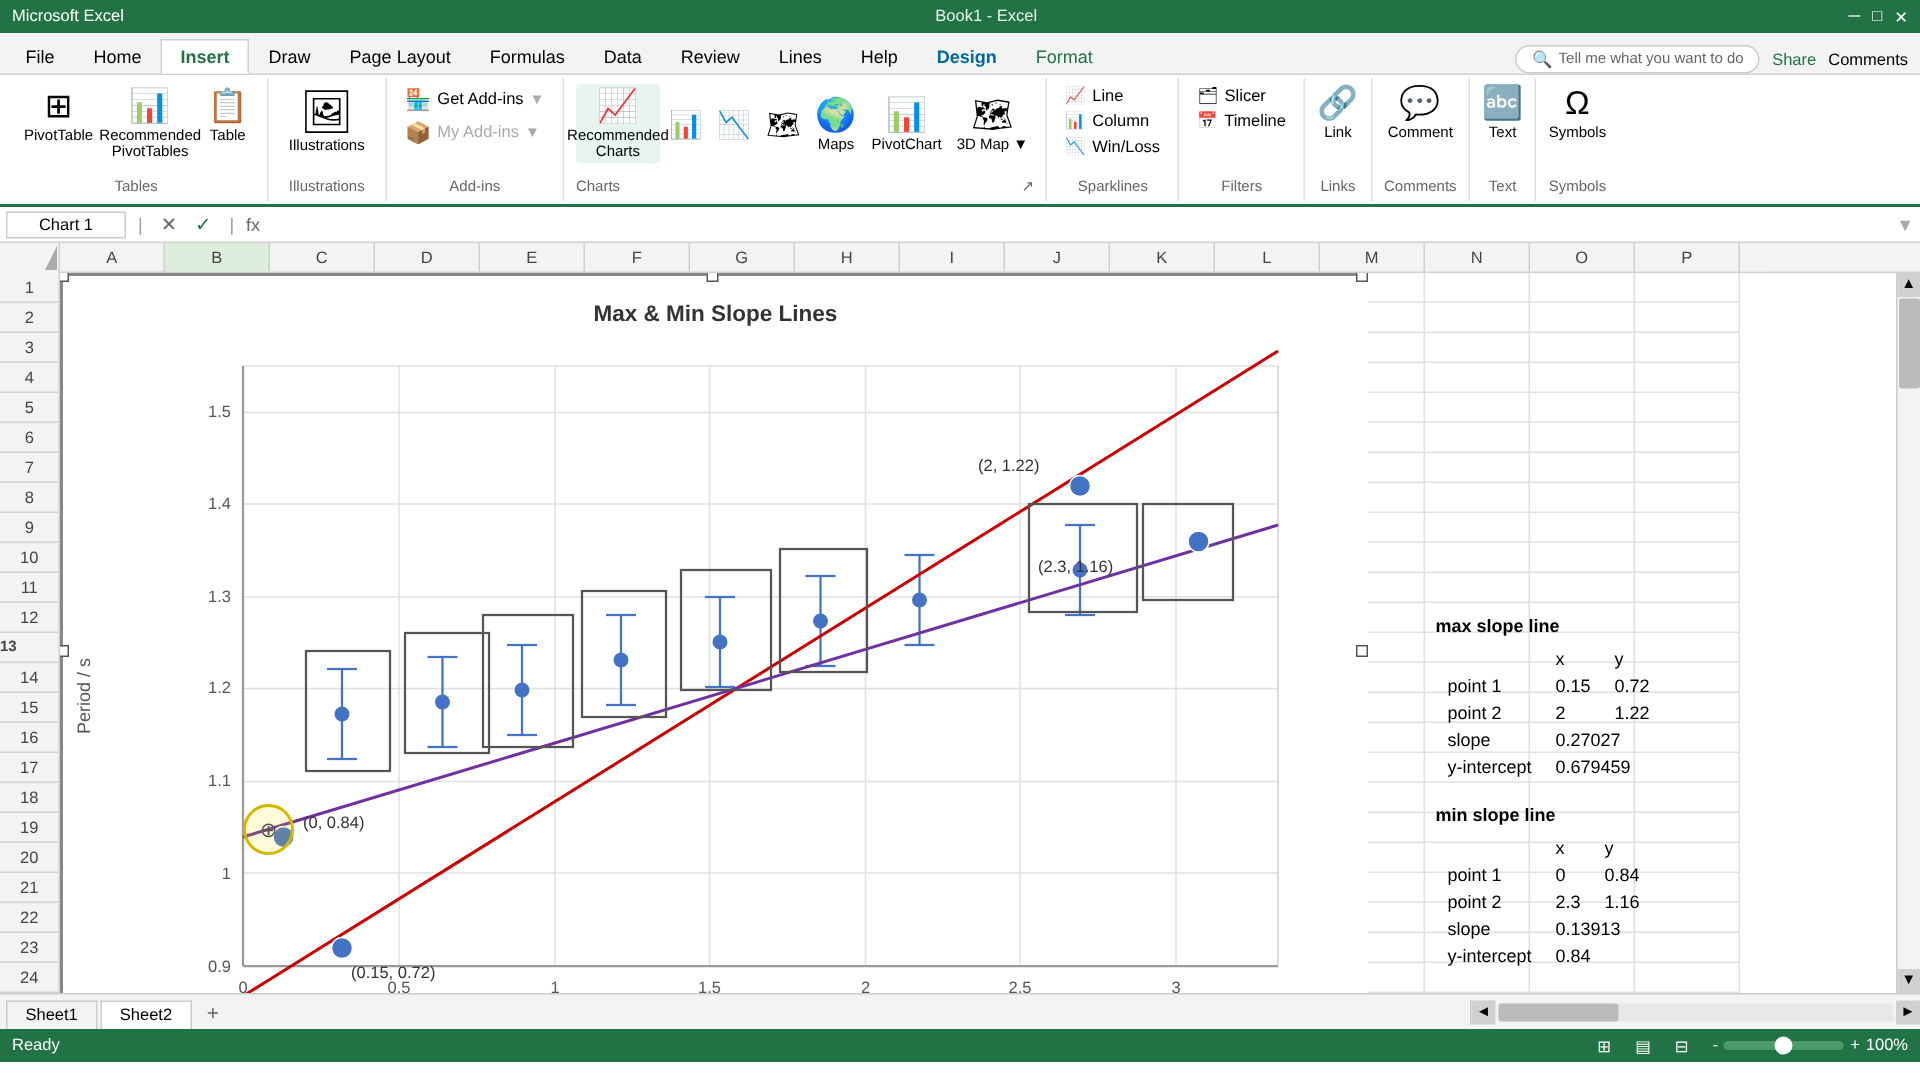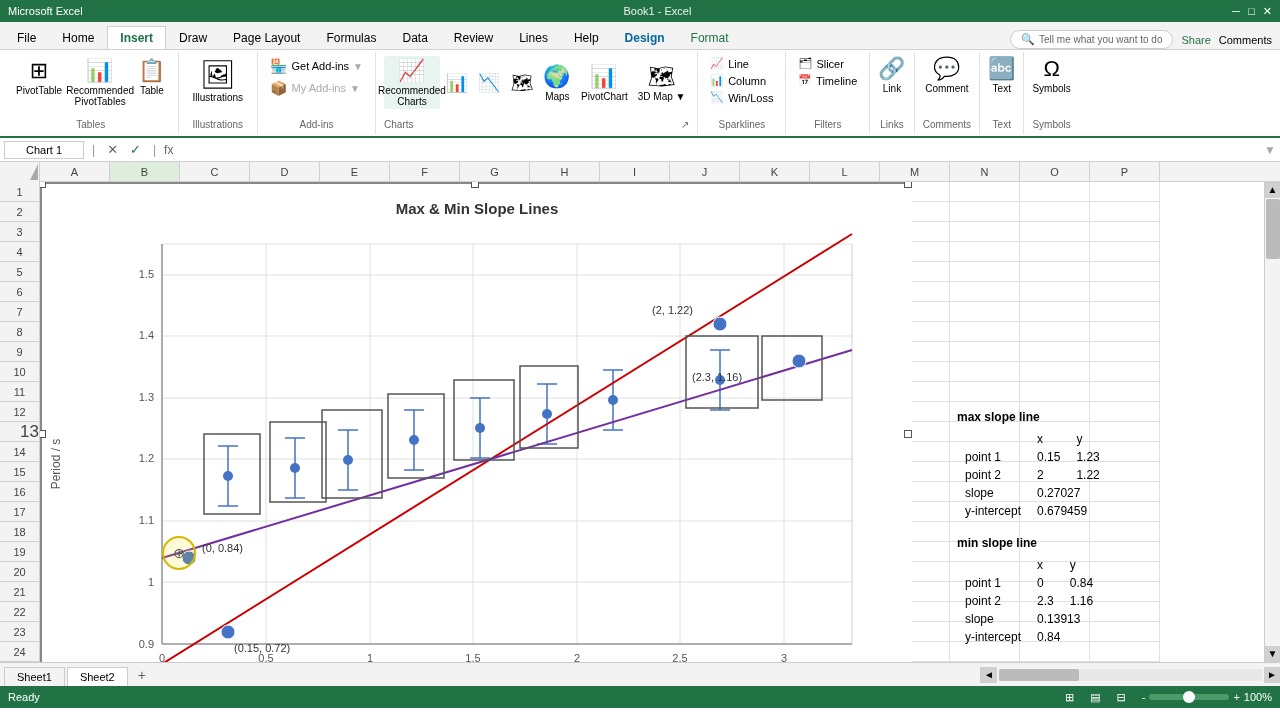--- a/index.html
+++ b/index.html
@@ -231,21 +231,21 @@
           <div style="height: 20px; border-bottom: 1px solid rgb(208, 208, 208); text-align: center; font-size: 11px; color: rgb(68, 68, 68); line-height: 20px;">3</div>
           <div style="height: 20px; border-bottom: 1px solid rgb(208, 208, 208); text-align: center; font-size: 11px; color: rgb(68, 68, 68); line-height: 20px;">4</div>
           <div style="height: 20px; border-bottom: 1px solid rgb(208, 208, 208); text-align: center; font-size: 11px; color: rgb(68, 68, 68); line-height: 20px;">5</div>
           <div style="height: 20px; border-bottom: 1px solid rgb(208, 208, 208); text-align: center; font-size: 11px; color: rgb(68, 68, 68); line-height: 20px;">6</div>
           <div style="height: 20px; border-bottom: 1px solid rgb(208, 208, 208); text-align: center; font-size: 11px; color: rgb(68, 68, 68); line-height: 20px;">7</div>
           <div style="height: 20px; border-bottom: 1px solid rgb(208, 208, 208); text-align: center; font-size: 11px; color: rgb(68, 68, 68); line-height: 20px;">8</div>
           <div style="height: 20px; border-bottom: 1px solid rgb(208, 208, 208); text-align: center; font-size: 11px; color: rgb(68, 68, 68); line-height: 20px;">9</div>
           <div style="height: 20px; border-bottom: 1px solid rgb(208, 208, 208); text-align: center; font-size: 11px; color: rgb(68, 68, 68); line-height: 20px;">10</div>
           <div style="height: 20px; border-bottom: 1px solid rgb(208, 208, 208); text-align: center; font-size: 11px; color: rgb(68, 68, 68); line-height: 20px;">11</div>
           <div style="height: 20px; border-bottom: 1px solid rgb(208, 208, 208); text-align: center; font-size: 11px; color: rgb(68, 68, 68); line-height: 20px;">12</div>
-          <div style="height: 20px; border-bottom: 1px solid rgb(208, 208, 208); text-align: right; font-size: 17px; color: rgb(68, 68, 68); line-height: 20px;">13</div>
+          <div style="height: 20px; border-bottom: 1px solid rgb(208, 208, 208); text-align: left; font-size: 10px; color: rgb(68, 68, 68); line-height: 20px; font-weight: bold;">13</div>
           <div style="height: 20px; border-bottom: 1px solid rgb(208, 208, 208); text-align: center; font-size: 11px; color: rgb(68, 68, 68); line-height: 20px;">14</div>
           <div style="height: 20px; border-bottom: 1px solid rgb(208, 208, 208); text-align: center; font-size: 11px; color: rgb(68, 68, 68); line-height: 20px;">15</div>
           <div style="height: 20px; border-bottom: 1px solid rgb(208, 208, 208); text-align: center; font-size: 11px; color: rgb(68, 68, 68); line-height: 20px;">16</div>
           <div style="height: 20px; border-bottom: 1px solid rgb(208, 208, 208); text-align: center; font-size: 11px; color: rgb(68, 68, 68); line-height: 20px;">17</div>
           <div style="height: 20px; border-bottom: 1px solid rgb(208, 208, 208); text-align: center; font-size: 11px; color: rgb(68, 68, 68); line-height: 20px;">18</div>
           <div style="height: 20px; border-bottom: 1px solid rgb(208, 208, 208); text-align: center; font-size: 11px; color: rgb(68, 68, 68); line-height: 20px;">19</div>
           <div style="height: 20px; border-bottom: 1px solid rgb(208, 208, 208); text-align: center; font-size: 11px; color: rgb(68, 68, 68); line-height: 20px;">20</div>
           <div style="height: 20px; border-bottom: 1px solid rgb(208, 208, 208); text-align: center; font-size: 11px; color: rgb(68, 68, 68); line-height: 20px;">21</div>
           <div style="height: 20px; border-bottom: 1px solid rgb(208, 208, 208); text-align: center; font-size: 11px; color: rgb(68, 68, 68); line-height: 20px;">22</div>
           <div style="height: 20px; border-bottom: 1px solid rgb(208, 208, 208); text-align: center; font-size: 11px; color: rgb(68, 68, 68); line-height: 20px;">23</div>
@@ -822,21 +822,21 @@
         <table style="border-collapse:collapse; font-size:12px;">
           <tbody>
               <tr>
             <td style="padding:2px 8px;"></td>
             <td style="padding:2px 8px;">x</td>
             <td style="padding:2px 8px;">y</td>
           </tr>
           <tr>
             <td style="padding:2px 8px;">point 1</td>
             <td style="padding:2px 8px;">0.15</td>
-            <td style="padding:2px 8px;">1.23</td>
+            <td style="padding:2px 8px;">0.72</td>
           </tr>
           <tr>
             <td style="padding:2px 8px;">point 2</td>
             <td style="padding:2px 8px;">2</td>
             <td style="padding:2px 8px;">1.22</td>
           </tr>
           <tr>
             <td style="padding:2px 8px;">slope</td>
             <td style="padding:2px 8px;" colspan="2">0.27027</td>
           </tr>

